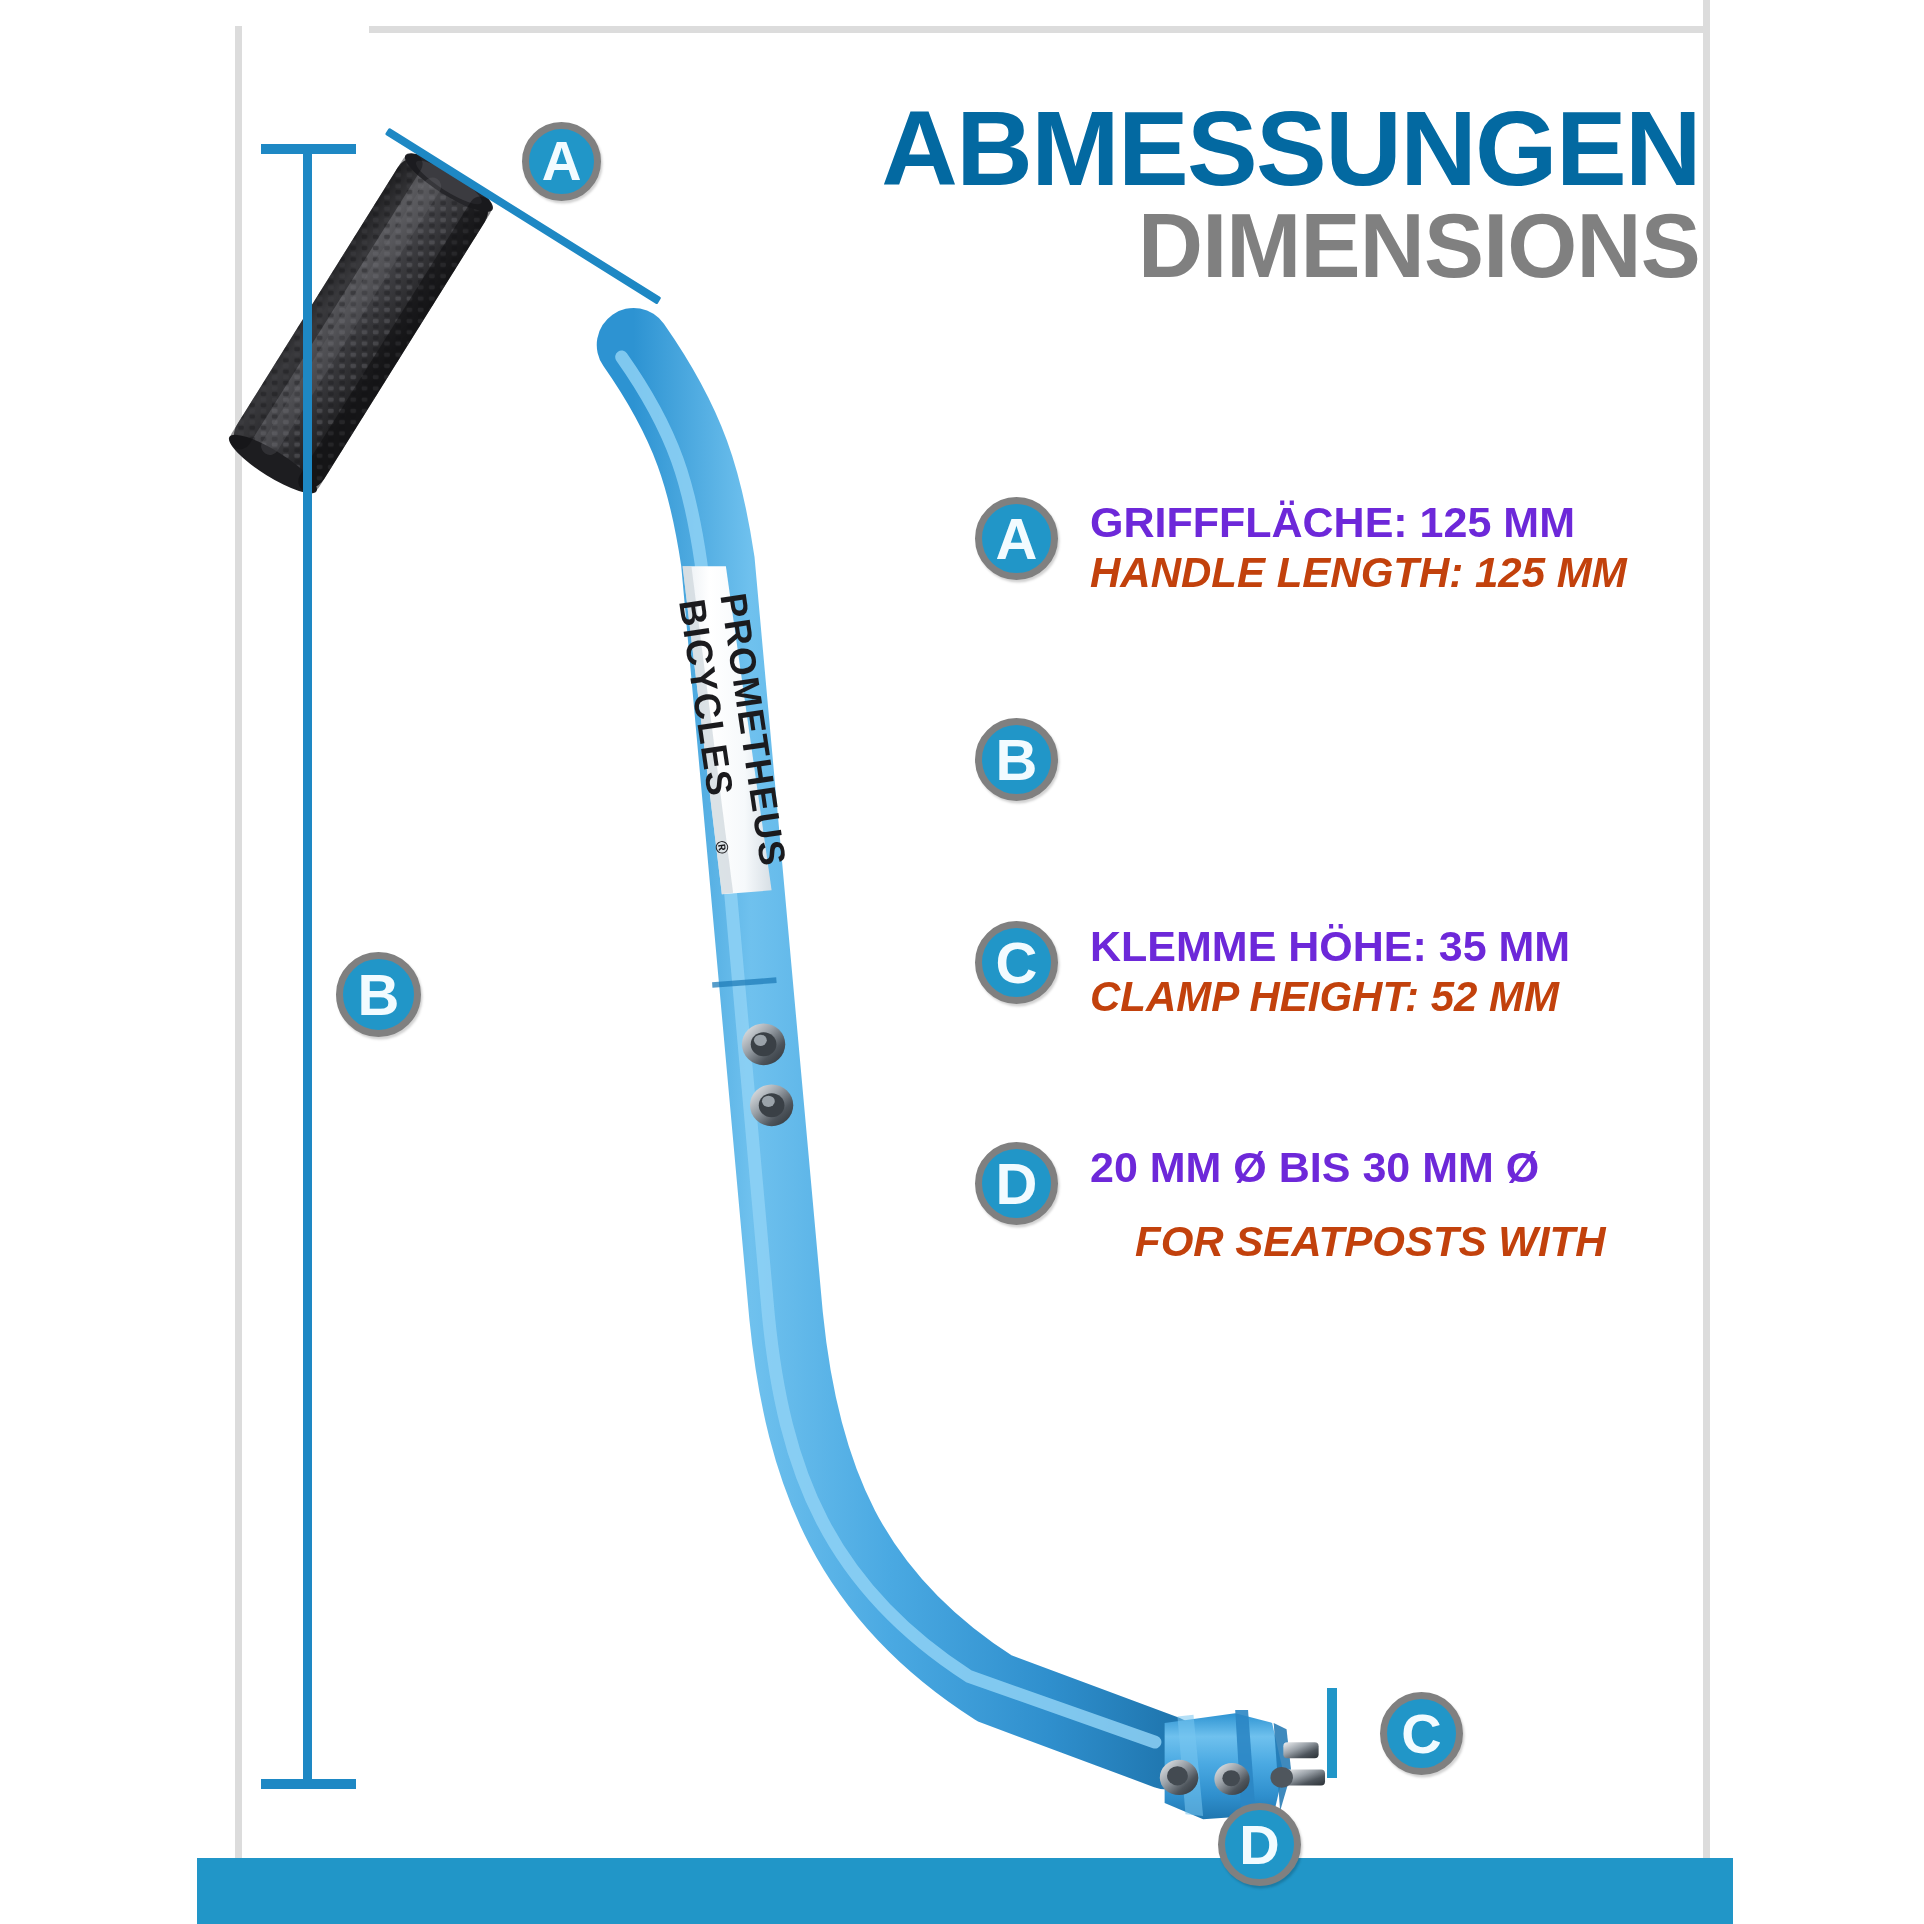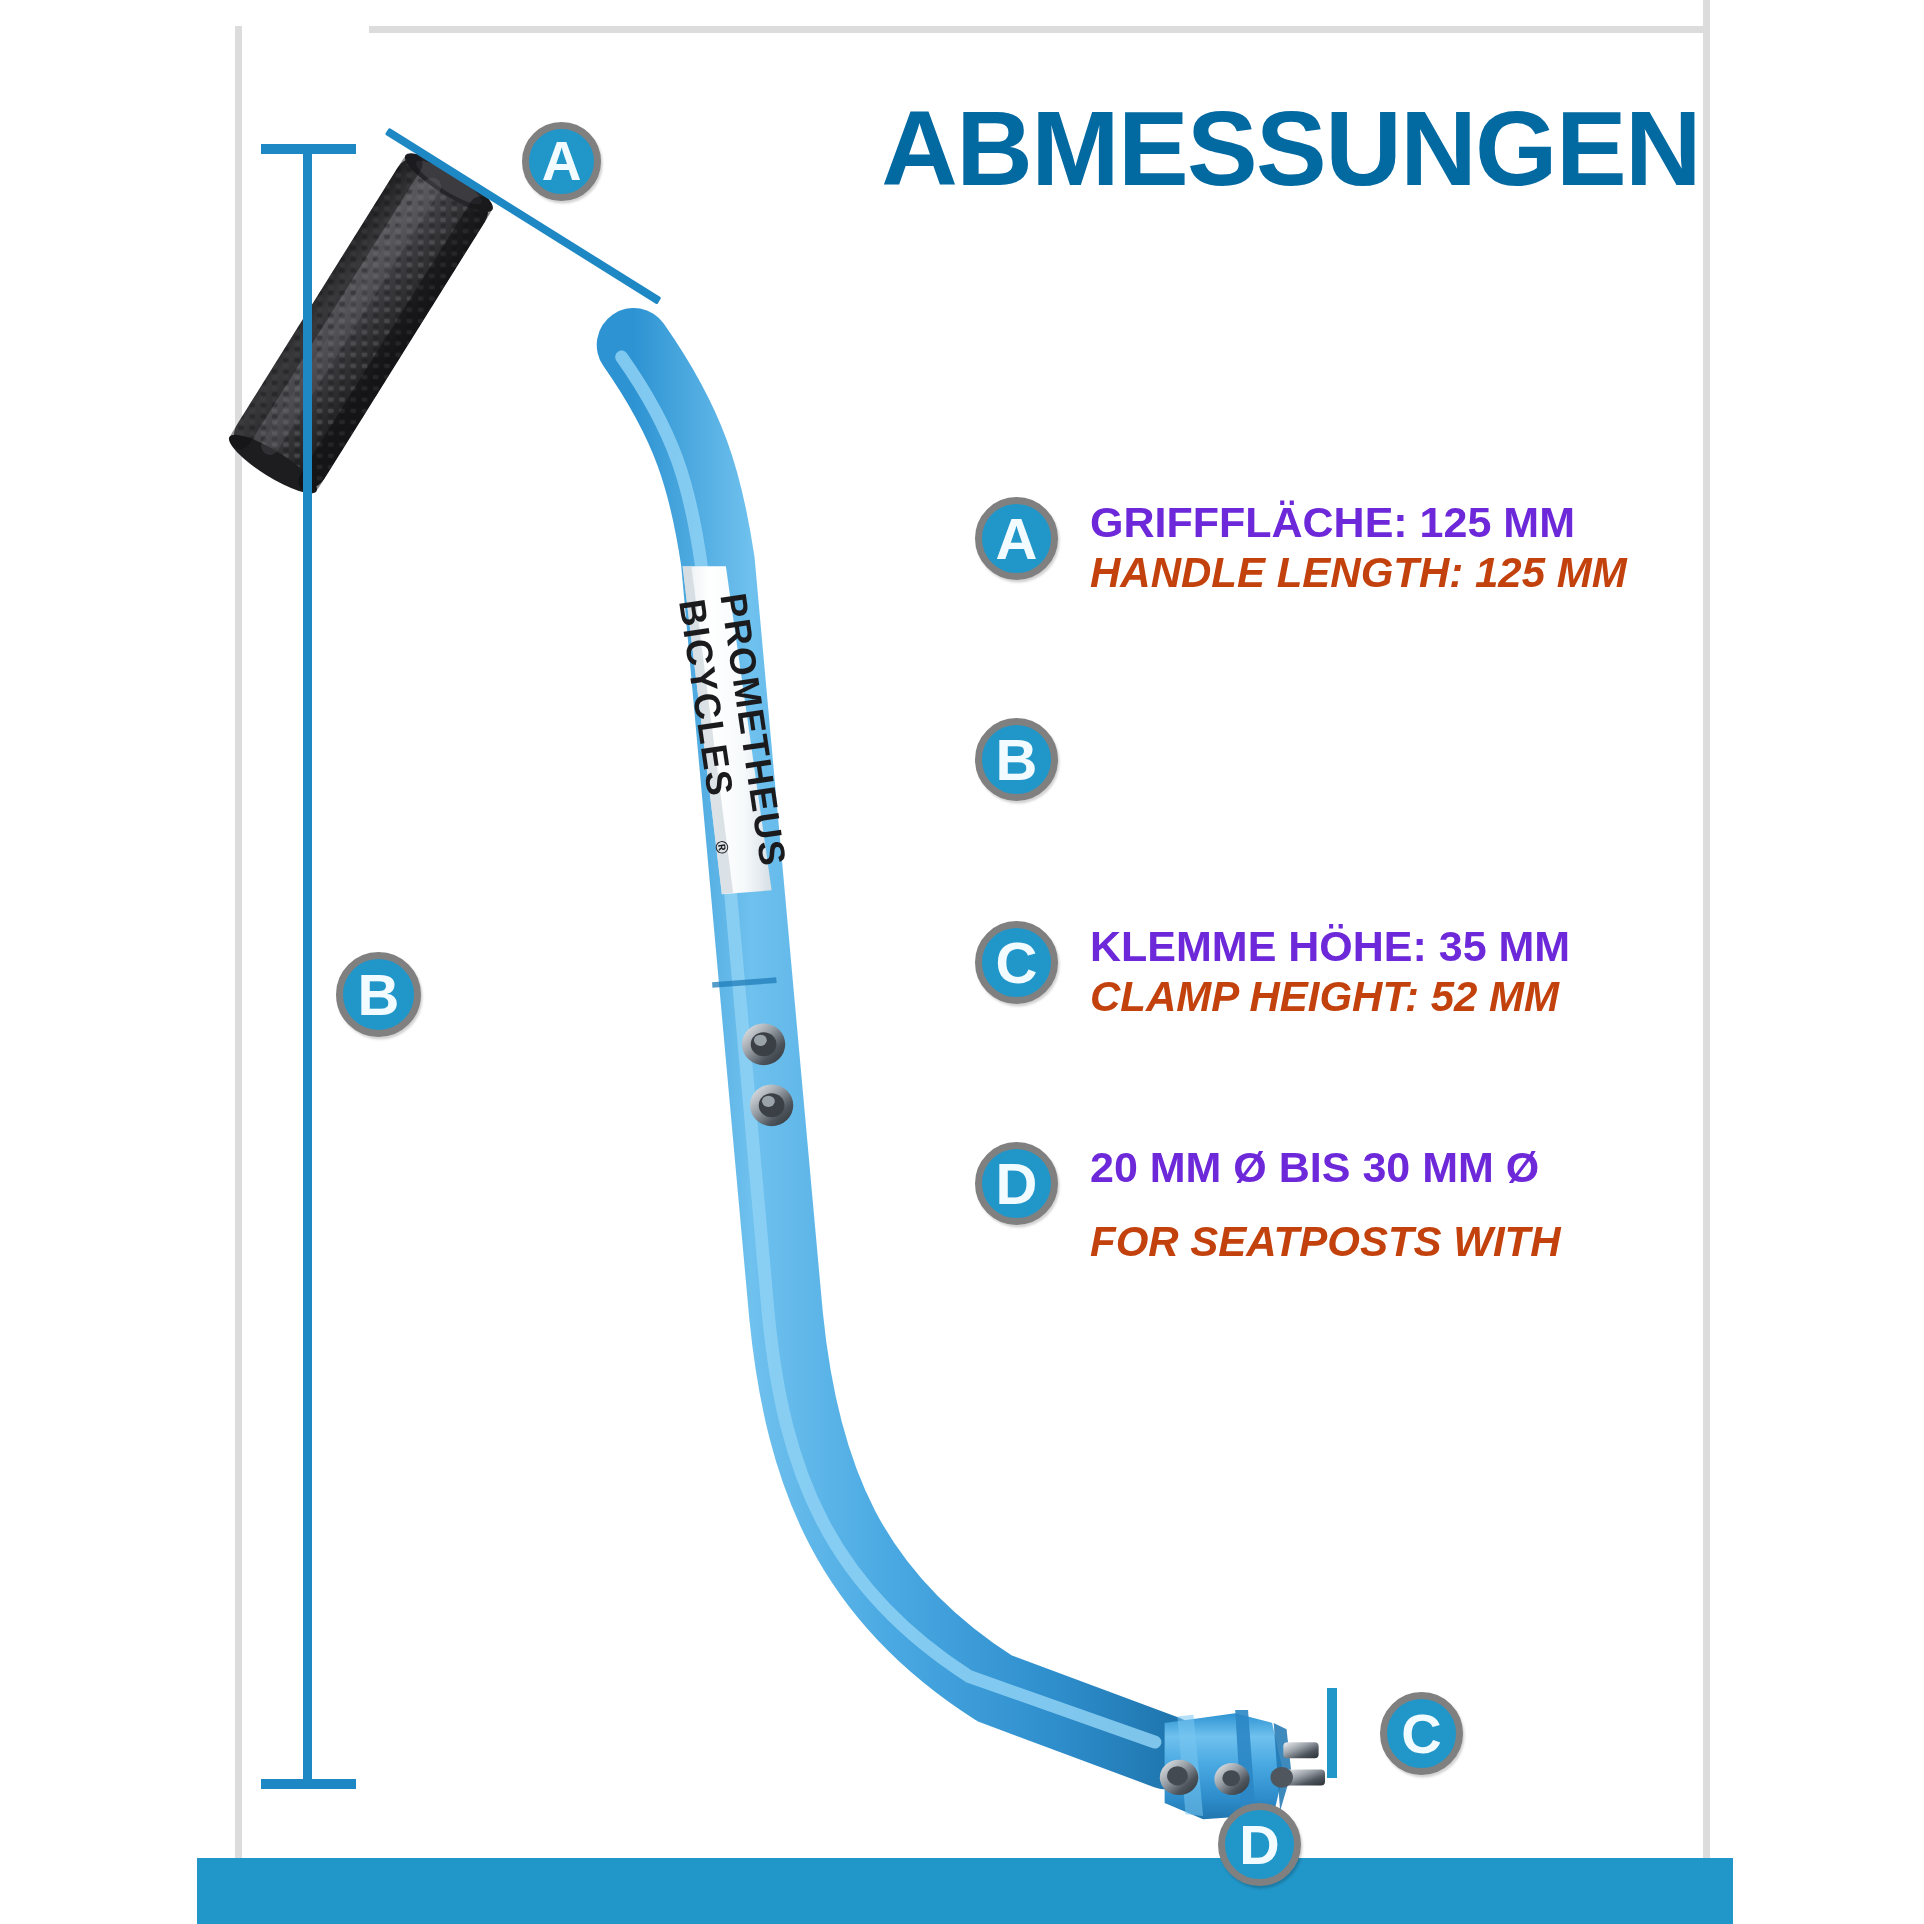--- a/index.html
+++ b/index.html
@@ -69,21 +69,21 @@
   .legend-text{margin-left:32px;padding-top:1.6px;}
   .txt-de{
     font-size:43px;font-weight:bold;color:#6d28d9;
     line-height:1.08;letter-spacing:0px;white-space:nowrap;
   }
   .txt-en{
     font-size:42px;font-weight:bold;font-style:italic;color:#c2410c;
     line-height:1.1;letter-spacing:0px;white-space:nowrap;
     margin-top:4.8px;
   }
-  .txt-en.spaced{margin-top:29px;}
+  .txt-en.spaced{margin-top:29px;margin-left:45px;}
 
   
   .dim-b-line{
     position:absolute;left:303px;top:144px;width:8.8px;height:1644px;
     background:#1e88c4;
   }
   .dim-b-cap-top{
     position:absolute;left:261px;top:144px;width:95px;height:10.4px;
     background:#1e88c4;
   }
@@ -270,20 +270,21 @@
   <div class="dim-b-cap-top"></div>
   <div class="dim-b-line"></div>
   <div class="dim-b-cap-bottom"></div>
   <div class="badge-b">B</div>
 
   <div class="dim-c-tick"></div>
   <div class="badge-c">C</div>
   <div class="badge-d">D</div>
 
   <div class="title-de">ABMESSUNGEN</div>
+  <div class="title-en">DIMENSIONS</div>
 
   <div class="legend">
 
     <div class="legend-row r1">
       <div class="badge">A</div>
       <div class="legend-text">
         <div class="txt-de">GRIFFFLÄCHE: 125 MM</div>
         <div class="txt-en">HANDLE LENGTH: 125 MM</div>
       </div>
     </div>

